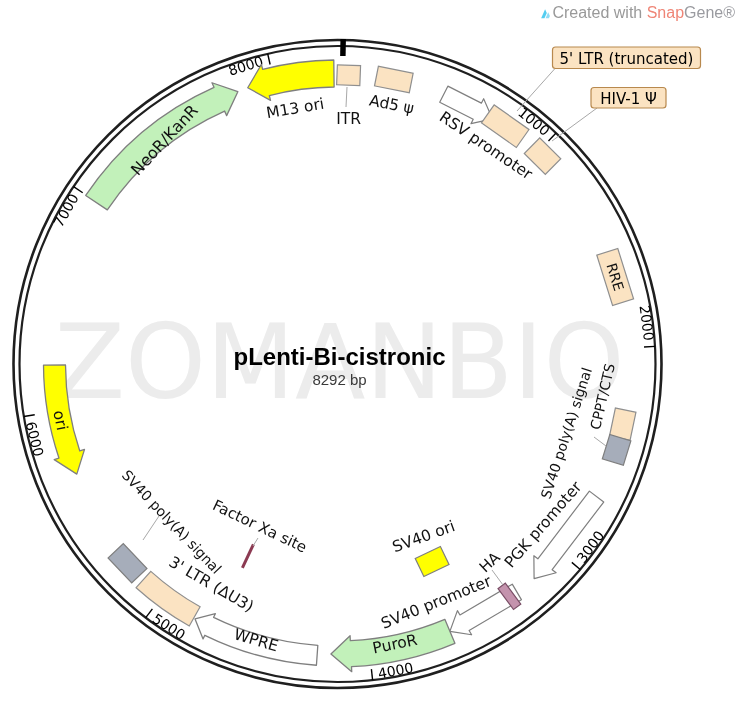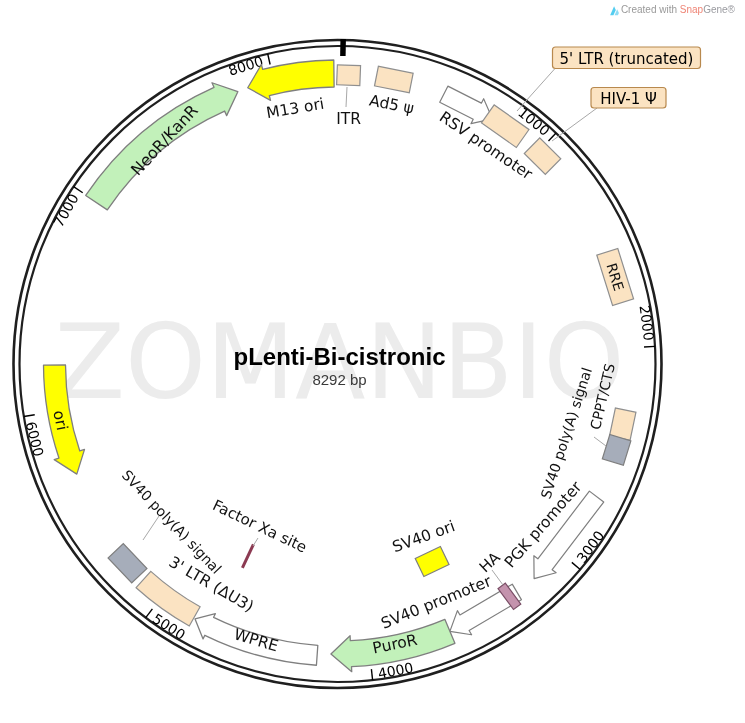--- a/index.html
+++ b/index.html
@@ -1,18 +1,18 @@
 <!DOCTYPE html>
 <html><head>
 <meta charset="utf-8">
 <style>
 html,body{margin:0;padding:0;width:745px;height:723px;background:#fff;overflow:hidden}
 body{font-family:"DejaVu Sans",sans-serif}
 #map{position:absolute;top:0;left:0}
-.logo{position:absolute;top:4px;right:10px;font-size:10px;color:#999;display:flex;font-family:"Liberation Sans",sans-serif}
+.logo{position:absolute;top:4px;right:10px;font-size:16px;color:#999;display:flex;align-items:center;font-family:"Liberation Sans",sans-serif}
 .logo .snap{color:#ef8576}
 .logo .gene{color:#9a9ba0}
 svg text{font-family:"DejaVu Sans",sans-serif}
 svg text.ui{font-family:"Liberation Sans",sans-serif}
 </style>
 </head>
 <body>
 
 <svg id="map" width="745" height="723">
     <text x="339.5" y="362" text-anchor="middle" dominant-baseline="central" font-size="103" fill="#ececec">ZOMANBIO</text>

